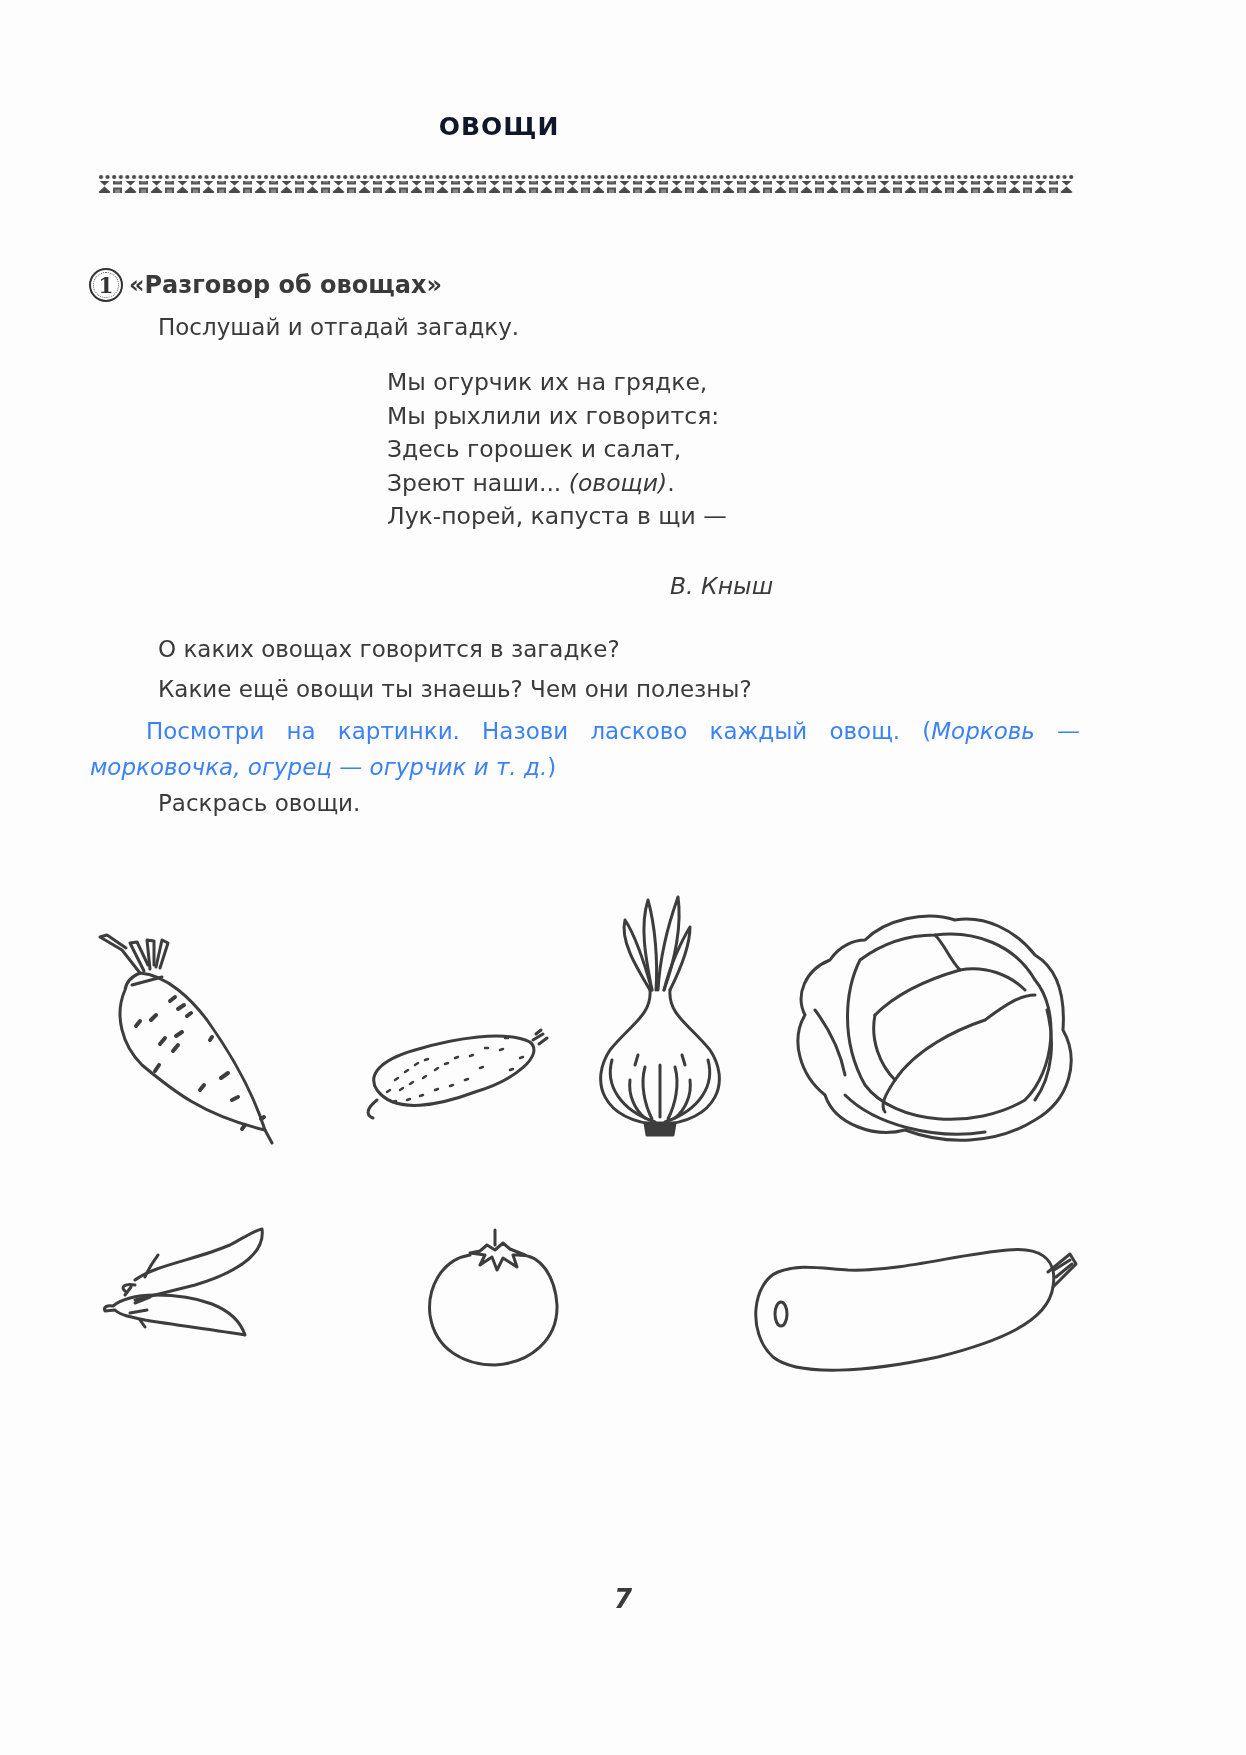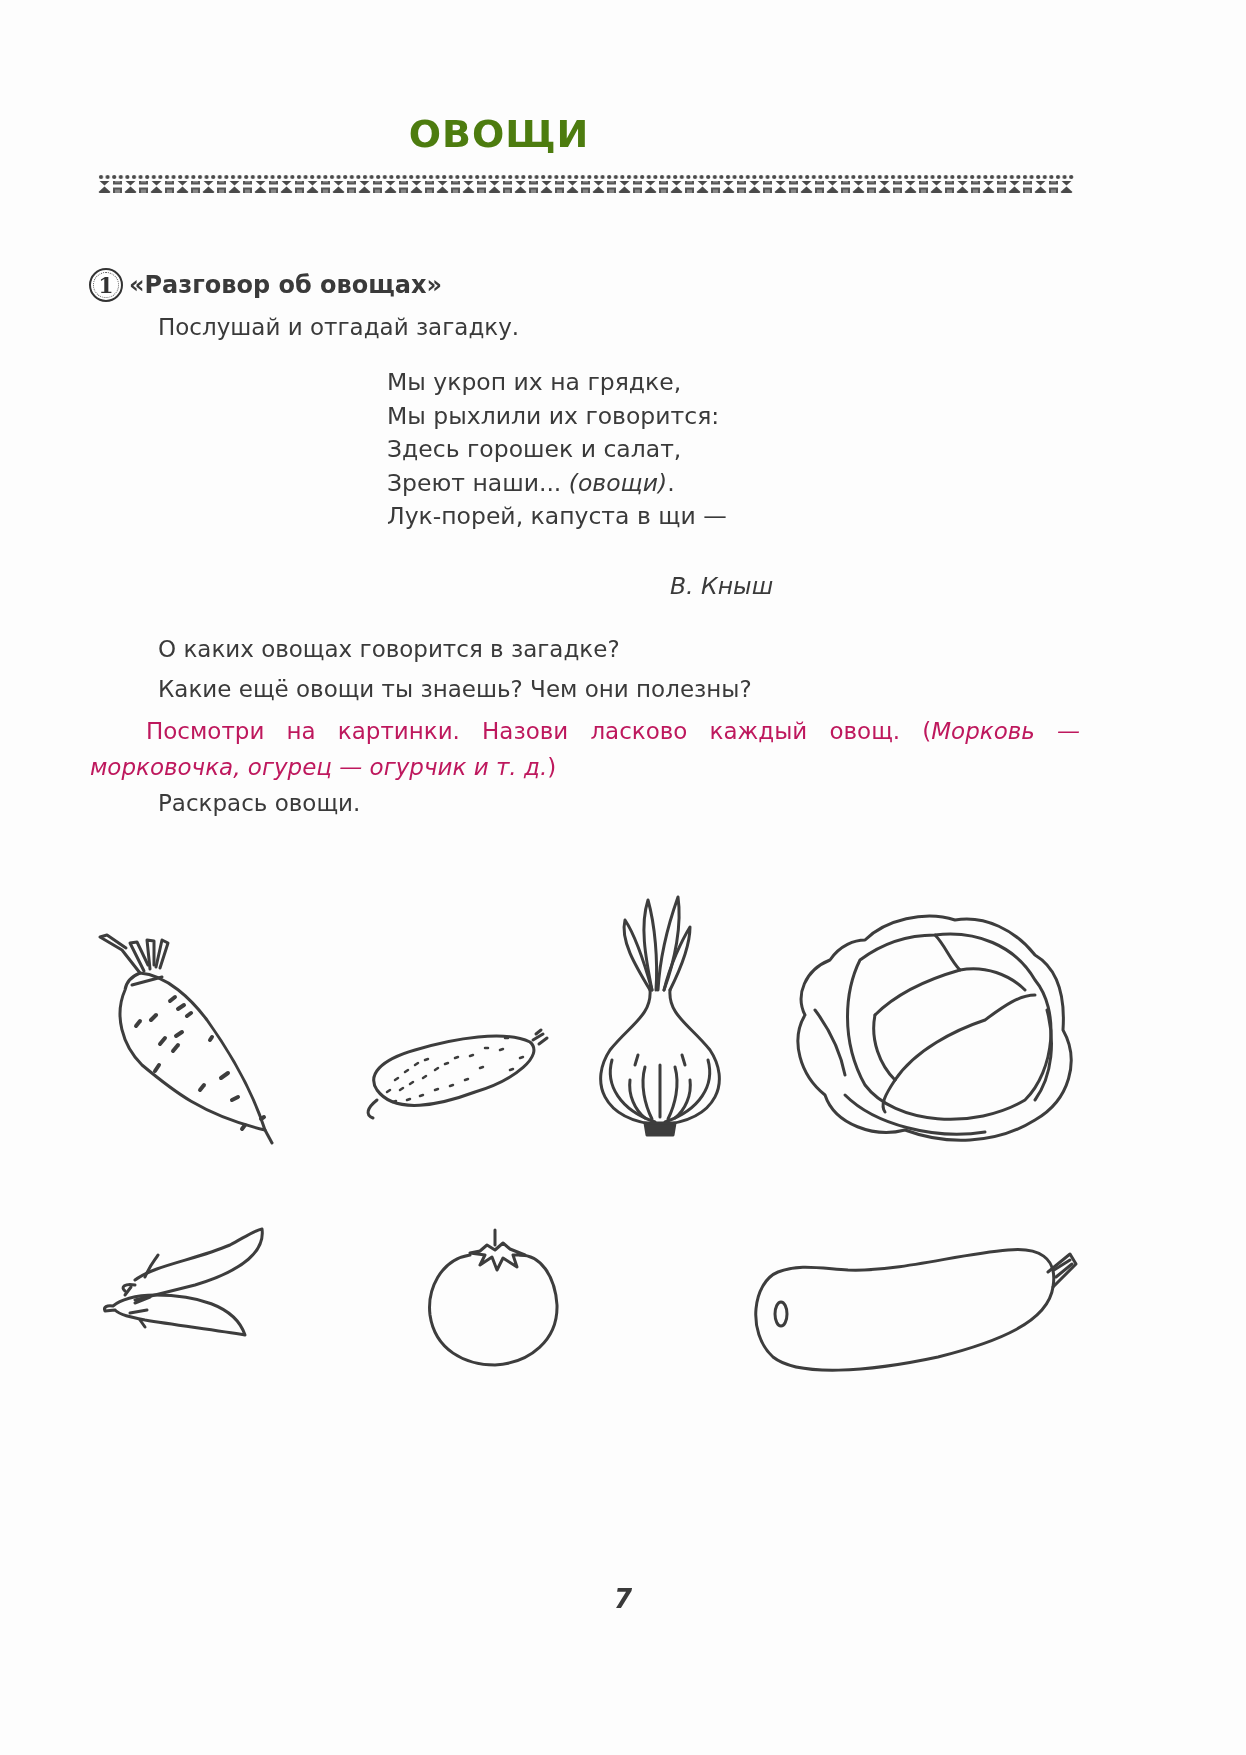--- a/index.html
+++ b/index.html
@@ -9,23 +9,23 @@
     position: relative;
     overflow: hidden;
     color: #3a3a3a;
     font-family: "DejaVu Sans", sans-serif;
   }
   .page-title {
     position: absolute; left: 0; width: 998px; top: 112px;
     text-align: center;
     font-family: "DejaVu Sans", sans-serif;
     font-weight: bold;
-    font-size: 38px;
+    font-size: 25px;
     letter-spacing: 1px;
-    color: #4d7c0f;
+    color: #0f172a;
   }
   .ornament {
     position: absolute; left: 98px; top: 174px; width: 977px; height: 20px;
   }
   .ornament svg { display: block; }
   .exercise-header {
     position: absolute; left: 89px; top: 268px;
     display: flex; align-items: center;
   }
   .badge {
@@ -67,21 +67,21 @@
   .poem div { white-space: nowrap; }
   .author {
     position: absolute; left: 670px; top: 572px;
     font-size: 23.5px; font-style: italic; color: #3a3a3a;
   }
   i, .it { font-style: italic; }
   .para {
     position: absolute; left: 90px; width: 990px;
     font-size: 23px; line-height: 36px;
     text-align: justify;
-    color: #be185d;
+    color: #3b82f6;
   }
   .veg { position: absolute; }
   .veg svg { display: block; overflow: visible; }
   .page-number {
     position: absolute; left: 0; width: 1246px; top: 1584px;
     text-align: center;
     font-size: 26px; font-weight: bold; font-style: italic;
     color: #3a3a3a;
   }
 </style>
@@ -108,21 +108,21 @@
 </div>
 
 <div class="exercise-header">
   <div class="badge">1</div>
   <div class="exercise-title">«Разговор об овощах»</div>
 </div>
 
 <div class="text" style="left:146px; top:311px;">Послушай и отгадай загадку.</div>
 
 <div class="poem">
-  <div>Мы укроп их на грядке,</div>
+  <div>Мы огурчик их на грядке,</div>
   <div>Мы рыхлили их говорится:</div>
   <div>Здесь горошек и салат,</div>
   <div><span>Зреют наши... </span><span class="it">(овощи)</span><span>.</span></div>
   <div>Лук-порей, капуста в щи —</div>
 </div>
 <div class="author">В. Кныш</div>
 
 <div class="text" style="left:146px; top:633px;">О каких овощах говорится в загадке?</div>
 <div class="text" style="left:146px; top:673px;">Какие ещё овощи ты знаешь? Чем они полезны?</div>
 <div class="para" style="top:713px; text-indent:56px;"><span>Посмотри на картинки. Назови ласково каждый овощ. (</span><span class="it">Морковь — морковочка, огурец — огурчик и т. д.</span><span>)</span></div>

